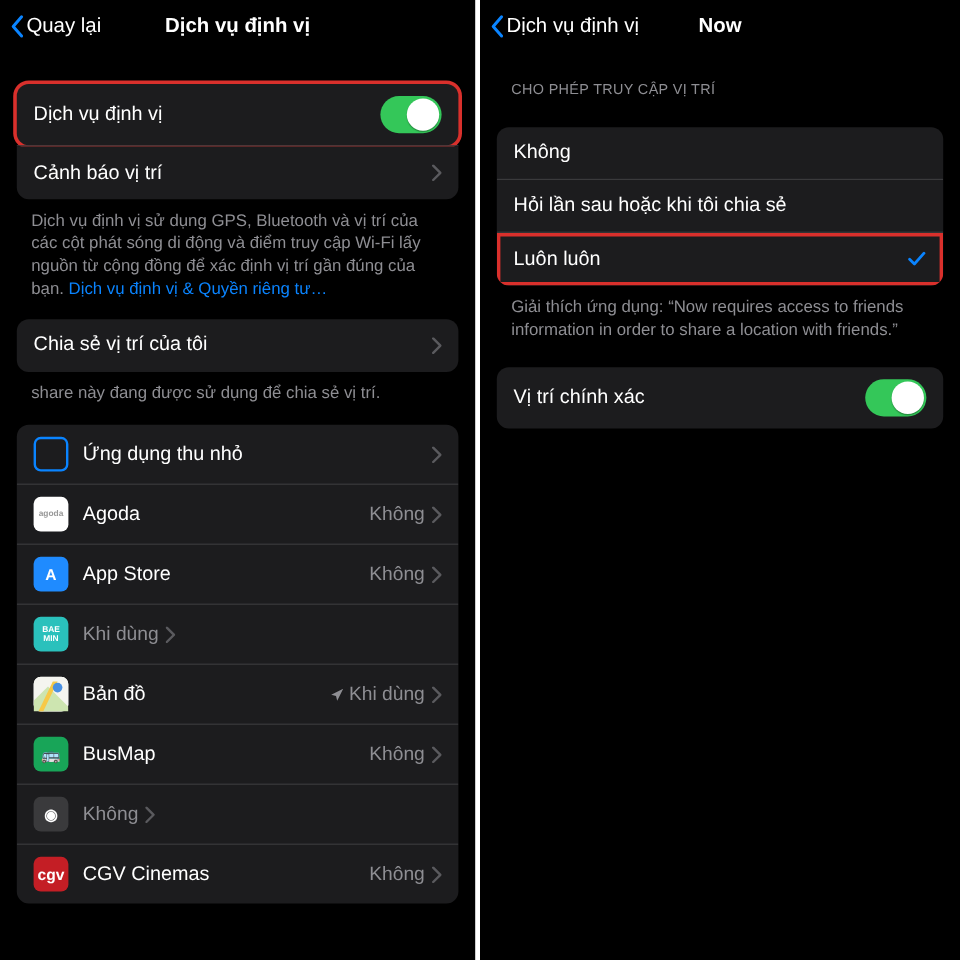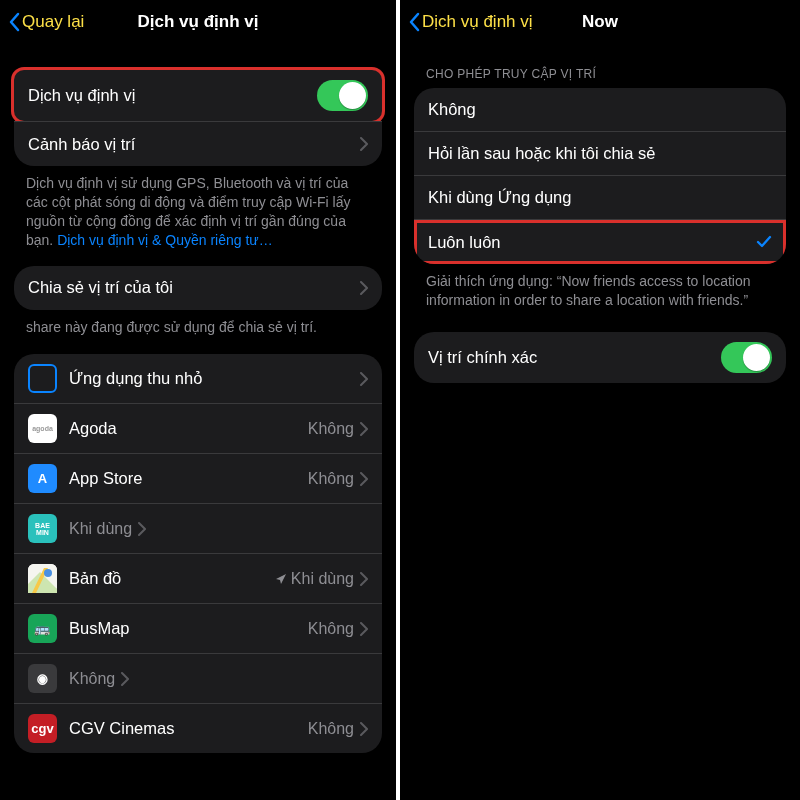--- a/index.html
+++ b/index.html
@@ -8,52 +8,52 @@
   .phone {
     width: 396px; height: 800px; background: #000; position: relative;
     overflow: hidden; margin-right: 4px;
   }
   .phone:last-child { margin-right: 0; width: 400px; }
   .nav {
     height: 44px; display: flex; align-items: center; padding: 0 8px;
     position: relative; color: #fff;
   }
   .nav .back {
-    display: flex; align-items: center; color: #fde047; font-size: 17px;
+    display: flex; align-items: center; color: #ffffff; font-size: 17px;
     position: absolute; left: 8px;
   }
   .nav .back .chev { margin-right: 2px; }
   .nav .title {
     position: absolute; left: 0; right: 0; text-align: center;
     font-size: 17px; font-weight: 600; color: #fff; pointer-events: none;
   }
   .section-gap { height: 26px; }
   .group {
-    background: #1c1c1e; border-radius: 20px; margin: 0 14px;
+    background: #1c1c1e; border-radius: 10px; margin: 0 14px;
     overflow: hidden;
   }
   .row {
     min-height: 44px; display: flex; align-items: center;
     padding: 10px 14px; color: #fff; font-size: 16.5px;
     border-bottom: 0.5px solid #3a3a3c; position: relative;
   }
   .row:last-child { border-bottom: none; }
   .row .label { flex: 1; }
   .row .sub { color: #8e8e93; font-size: 16px; margin-right: 6px; display:flex; align-items:center; }
   .row .chev-r { color: #5a5a5e; }
   .row .appicon {
     width: 29px; height: 29px; border-radius: 6px; margin-right: 12px;
     display: inline-flex; align-items: center; justify-content: center;
     font-size: 12px; font-weight: 700; color: #fff; flex-shrink: 0;
   }
   .footer-text, .header-text {
     color: #8e8e93; font-size: 14px; line-height: 1.35;
     padding: 8px 26px 8px 26px;
   }
-  .header-text { text-transform: uppercase; letter-spacing: 0.3px; padding-top: 22px; padding-bottom: 6px; font-size: 12px;}
+  .header-text { text-transform: uppercase; letter-spacing: 0.3px; padding-top: 22px; padding-bottom: 24px; font-size: 12px;}
   .footer-text a { color: #0a84ff; text-decoration: none; }
   .toggle {
     width: 51px; height: 31px; border-radius: 16px; background: #34c759;
     position: relative; flex-shrink: 0;
   }
   .toggle .knob {
     width: 27px; height: 27px; border-radius: 50%; background: #fff;
     position: absolute; top: 2px; right: 2px;
     box-shadow: 0 1px 1px rgba(0,0,0,0.3);
   }
@@ -234,34 +234,31 @@
 
     <div class="header-text">CHO PHÉP TRUY CẬP VỊ TRÍ</div>
 
     <div class="group" id="opts-group" style="position:relative;">
         <div class="row">
           <span class="label">Không</span>
         </div>
         <div class="row">
           <span class="label">Hỏi lần sau hoặc khi tôi chia sẻ</span>
         </div>
-        <div class="row">
-          <span class="label">Khi dùng Ứng dụng</span>
-        </div>
         <div class="row" style="border-bottom: none; box-shadow: rgb(217, 48, 44) 0px 0px 0px 3px inset; align-items: center;">
           <span class="label">Luôn luôn</span>
           <span class="check">
             <svg width="16" height="16" viewBox="0 0 16 16">
               <path d="M2 8 L6 12 L14 3" stroke="#0a84ff" stroke-width="2.3" fill="none" stroke-linecap="round" stroke-linejoin="round"></path>
             </svg>
           </span>
         </div>
       </div>
 
-    <div class="footer-text">Giải thích ứng dụng: “Now friends access to location information in order to share a location with friends.”</div>
+    <div class="footer-text">Giải thích ứng dụng: “Now requires access to friends information in order to share a location with friends.”</div>
 
     <div style="height:14px;"></div>
 
     <div class="group">
       <div class="row">
         <span class="label">Vị trí chính xác</span>
         <span class="toggle">
             <span class="knob"></span>
           </span>
       </div>

